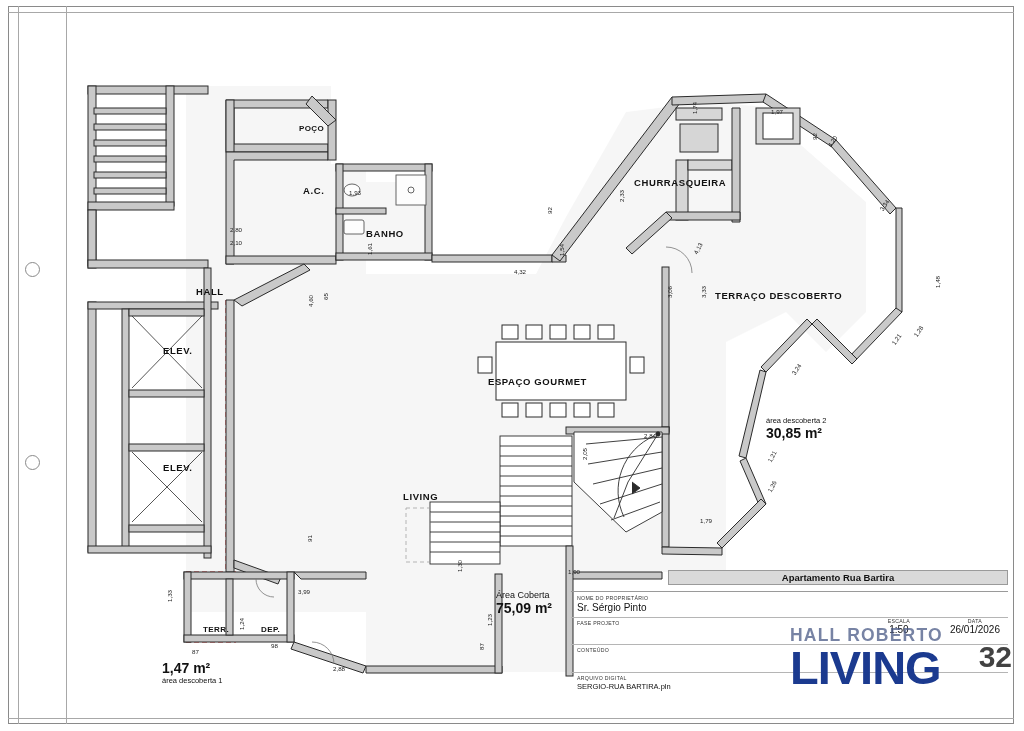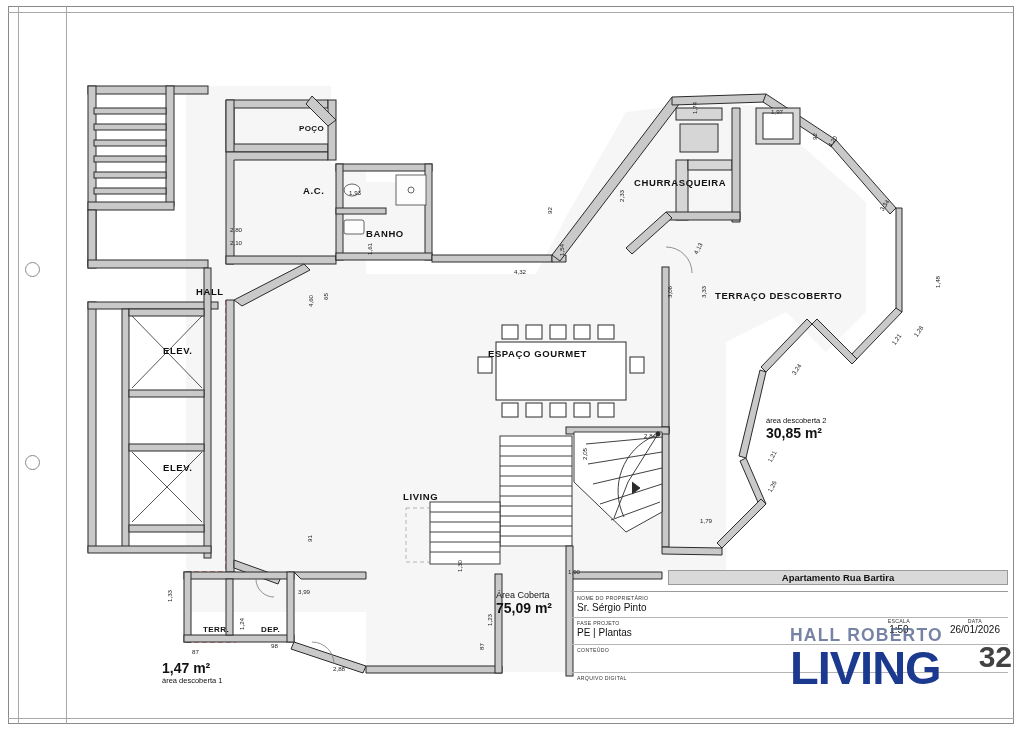--- a/index.html
+++ b/index.html
@@ -399,21 +399,21 @@
 
     <div class="rlabel small" style="left:218px; top:112px;">POÇO</div>
     <div class="rlabel" style="left:222px; top:173px;">A.C.</div>
     <div class="rlabel" style="left:285px; top:216px;">BANHO</div>
     <div class="rlabel" style="left:115px; top:274px;">HALL</div>
     <div class="rlabel" style="left:82px; top:333px;">ELEV.</div>
     <div class="rlabel" style="left:82px; top:450px;">ELEV.</div>
     <div class="rlabel" style="left:305px; top:479px;padding-left:17px;">LIVING</div>
     <div class="rlabel small" style="left:122px; top:613px;">TERR.</div>
     <div class="rlabel small" style="left:180px; top:613px;">DEP.</div>
-    <div class="rlabel" style="left:407px; top:336px;">ESPAÇO GOURMET</div>
+    <div class="rlabel" style="left:407px; top:364px;">ESPAÇO GOURMET</div>
     <div class="rlabel" style="left:553px; top:165px;">CHURRASQUEIRA</div>
     <div class="rlabel" style="left:634px; top:278px;">TERRAÇO DESCOBERTO</div>
 
     <div class="area-box" style="left:430px; top:578px; width:110px;">
       <div class="a-name">Área Coberta</div>
       <div class="a-val">75,09 m²</div>
     </div>
     <div class="area-box" style="left:96px; top:648px; width:135px;">
       <div class="a-val">1,47 m²</div>
       <div class="a-sub">área descoberta 1</div>
@@ -471,21 +471,20 @@
 
       <div class="tb-row" style="top:3px;">
         <div class="tb-cap" style="margin-left:6px;">NOME DO PROPRIETÁRIO</div>
         <div class="tb-val" style="margin-left:6px; margin-top:1px;">Sr. Sérgio Pinto</div>
       </div>
 
       <div class="tb-sep" style="top:25px;"></div>
 
       <div class="tb-row" style="top:28px;">
         <div class="tb-cap" style="margin-left:6px;">FASE PROJETO</div>
-        <div class="tb-val" style="margin-left:6px; margin-top:1px;">PE | Plantas</div>
       </div>
 
       <div class="tb-right" style="top:26px; right:98px; text-align:center;">
         <div class="tb-cap">ESCALA</div>
         <div class="tb-val">1:50</div>
       </div>
 
       <div class="tb-right" style="top:26px; right:8px; text-align:center;">
         <div class="tb-cap">DATA</div>
         <div class="tb-val">26/01/2026</div>
@@ -494,20 +493,21 @@
       <div class="tb-sep" style="top:52px;"></div>
 
       <div class="tb-row" style="top:55px;">
         <div class="tb-cap" style="margin-left:6px;">CONTEÚDO</div>
       </div>
 
       <div class="tb-sep" style="top:80px;"></div>
 
       <div class="tb-row" style="top:83px;">
         <div class="tb-cap" style="margin-left:6px;">ARQUIVO DIGITAL</div>
+        <div class="tb-val" style="margin-left:6px; margin-top:1px; font-size:7.5px;">SERGIO-RUA BARTIRA.pln</div>
       </div>
 
     </div>
   </div>
 
   <div id="logo">
     <div class="l-top">HALL ROBERTO</div>
     <div class="l-main">LIVING</div>
   </div>
 

